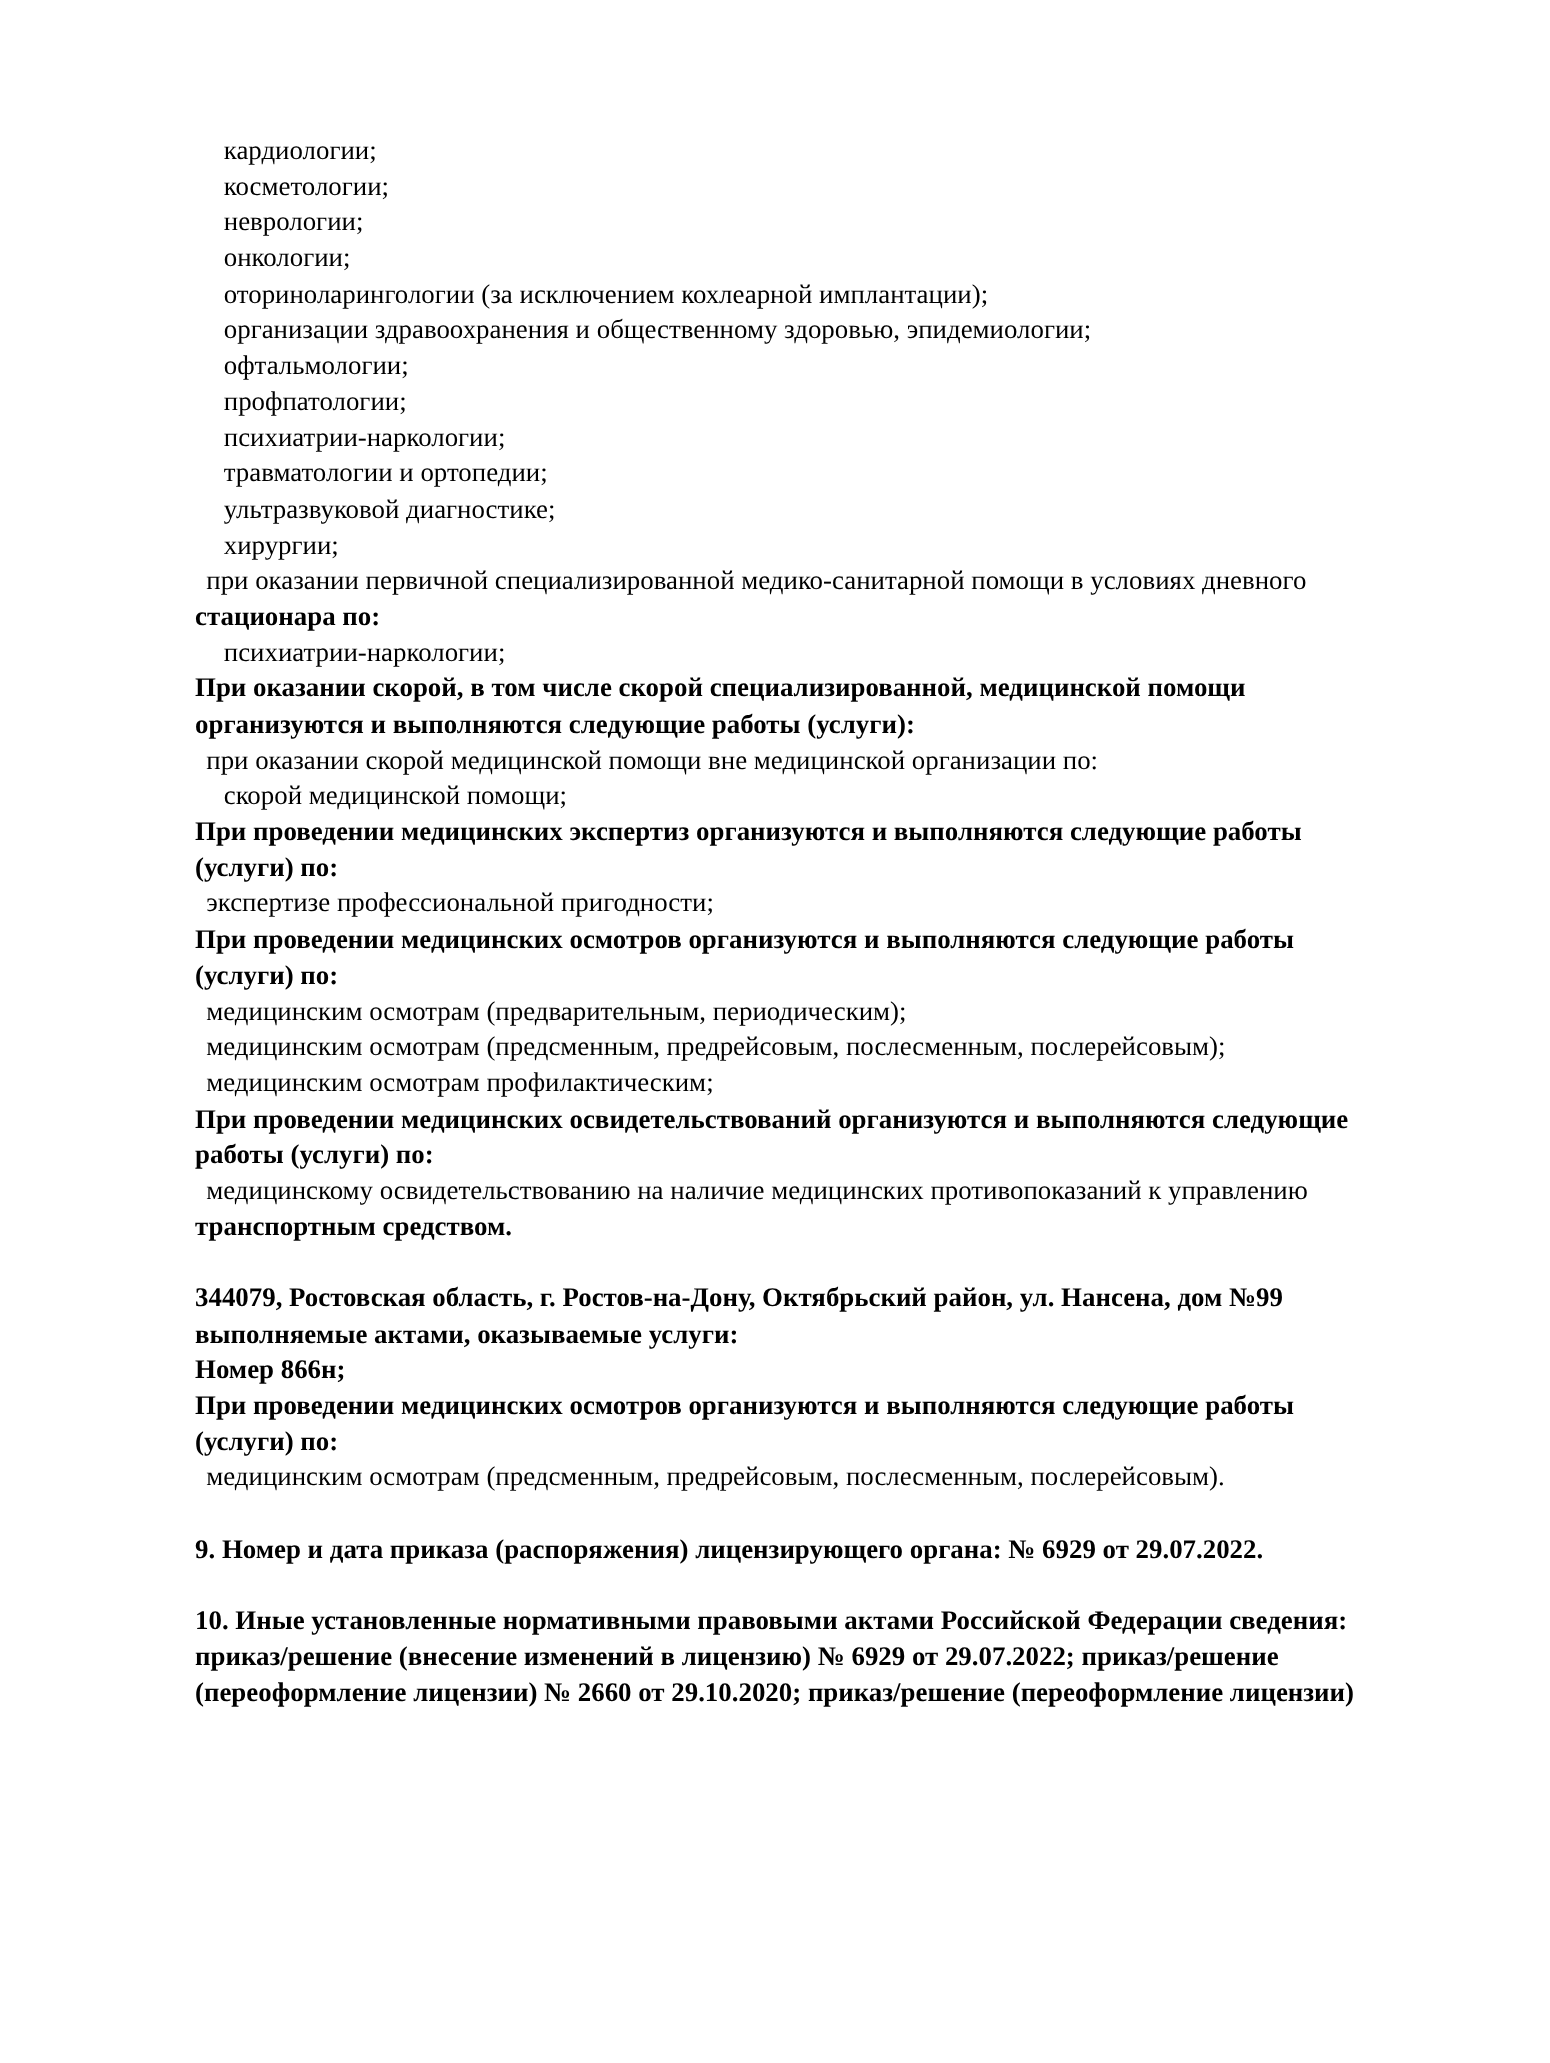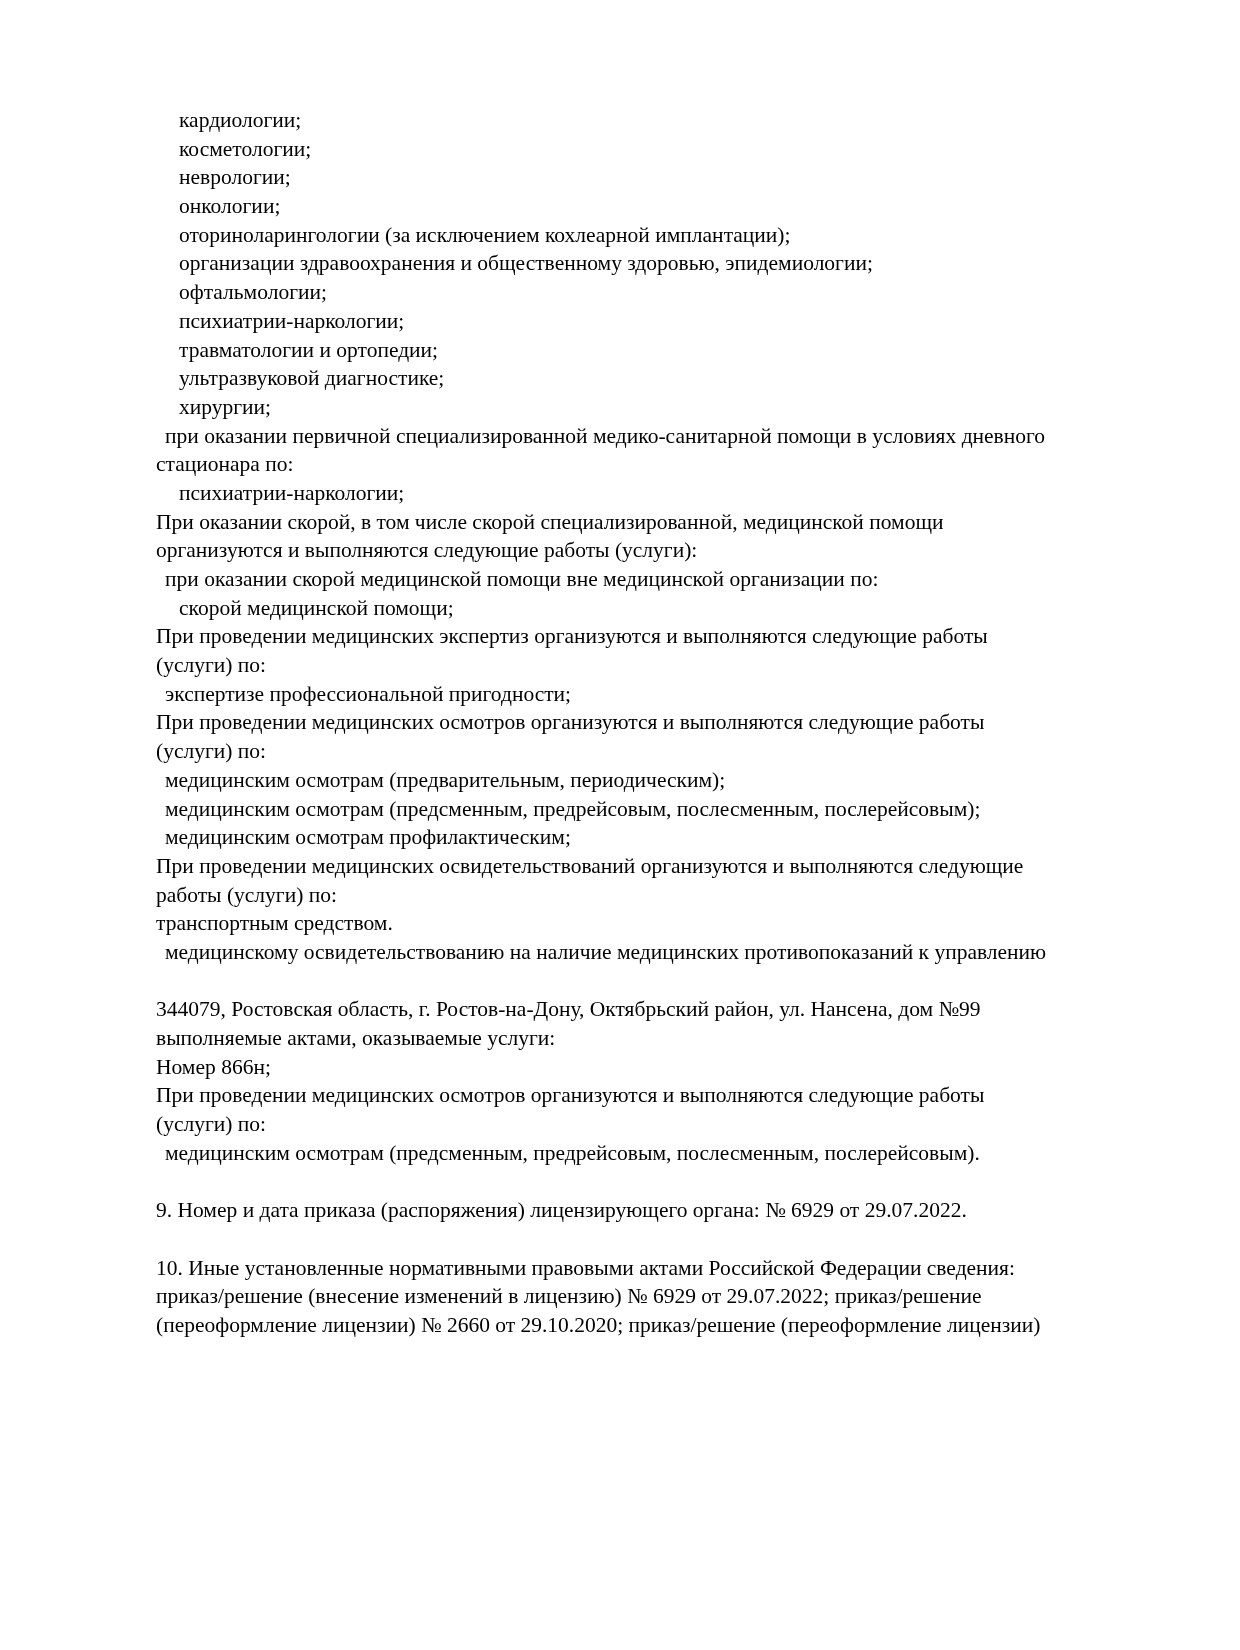--- a/index.html
+++ b/index.html
@@ -29,36 +29,37 @@
     font-family: "Liberation Serif", "DejaVu Serif", serif;
     font-size: 21.5px;
     color: #000000;
     -webkit-font-smoothing: antialiased;
   }
   .line {
     height: 28.7px;
     line-height: 28.7px;
     white-space: pre;
   }
-  .ind0 { padding-left: 0; }
+  .ind0 { padding-left: 0; font-weight: bold; }
   .ind1 { padding-left: 9px; }
   .ind2 { padding-left: 23px; }
 </style>
 </head>
 <body style="background: rgb(255, 255, 255);">
 
 <div class="doc-page">
   <div class="doc-content" style="color: rgb(0, 0, 0);">
       <div class="line ind2">кардиологии;</div>
       <div class="line ind2">косметологии;</div>
       <div class="line ind2">неврологии;</div>
       <div class="line ind2">онкологии;</div>
       <div class="line ind2">оториноларингологии (за исключением кохлеарной имплантации);</div>
       <div class="line ind2">организации здравоохранения и общественному здоровью, эпидемиологии;</div>
       <div class="line ind2">офтальмологии;</div>
+      <div class="line ind2">профпатологии;</div>
       <div class="line ind2">психиатрии-наркологии;</div>
       <div class="line ind2">травматологии и ортопедии;</div>
       <div class="line ind2">ультразвуковой диагностике;</div>
       <div class="line ind2">хирургии;</div>
       <div class="line ind1">при оказании первичной специализированной медико-санитарной помощи в условиях дневного</div>
       <div class="line ind0">стационара по:</div>
       <div class="line ind2">психиатрии-наркологии;</div>
       <div class="line ind0">При оказании скорой, в том числе скорой специализированной, медицинской помощи</div>
       <div class="line ind0">организуются и выполняются следующие работы (услуги):</div>
       <div class="line ind1">при оказании скорой медицинской помощи вне медицинской организации по:</div>
@@ -66,22 +67,22 @@
       <div class="line ind0">При проведении медицинских экспертиз организуются и выполняются следующие работы</div>
       <div class="line ind0">(услуги) по:</div>
       <div class="line ind1">экспертизе профессиональной пригодности;</div>
       <div class="line ind0">При проведении медицинских осмотров организуются и выполняются следующие работы</div>
       <div class="line ind0">(услуги) по:</div>
       <div class="line ind1">медицинским осмотрам (предварительным, периодическим);</div>
       <div class="line ind1">медицинским осмотрам (предсменным, предрейсовым, послесменным, послерейсовым);</div>
       <div class="line ind1">медицинским осмотрам профилактическим;</div>
       <div class="line ind0">При проведении медицинских освидетельствований организуются и выполняются следующие</div>
       <div class="line ind0">работы (услуги) по:</div>
+      <div class="line ind1">медицинскому освидетельствованию на наличие медицинских противопоказаний к управлению</div>
       <div class="line ind0">транспортным средством.</div>
-      <div class="line ind1">медицинскому освидетельствованию на наличие медицинских противопоказаний к управлению</div>
       <div class="line ind0">&nbsp;</div>
       <div class="line ind0">344079, Ростовская область, г. Ростов-на-Дону, Октябрьский район, ул. Нансена, дом №99</div>
       <div class="line ind0">выполняемые актами, оказываемые услуги:</div>
       <div class="line ind0">Номер 866н;</div>
       <div class="line ind0">При проведении медицинских осмотров организуются и выполняются следующие работы</div>
       <div class="line ind0">(услуги) по:</div>
       <div class="line ind1">медицинским осмотрам (предсменным, предрейсовым, послесменным, послерейсовым).</div>
       <div class="line ind0">&nbsp;</div>
       <div class="line ind0">9. Номер и дата приказа (распоряжения) лицензирующего органа: № 6929 от 29.07.2022.</div>
       <div class="line ind0">&nbsp;</div>

